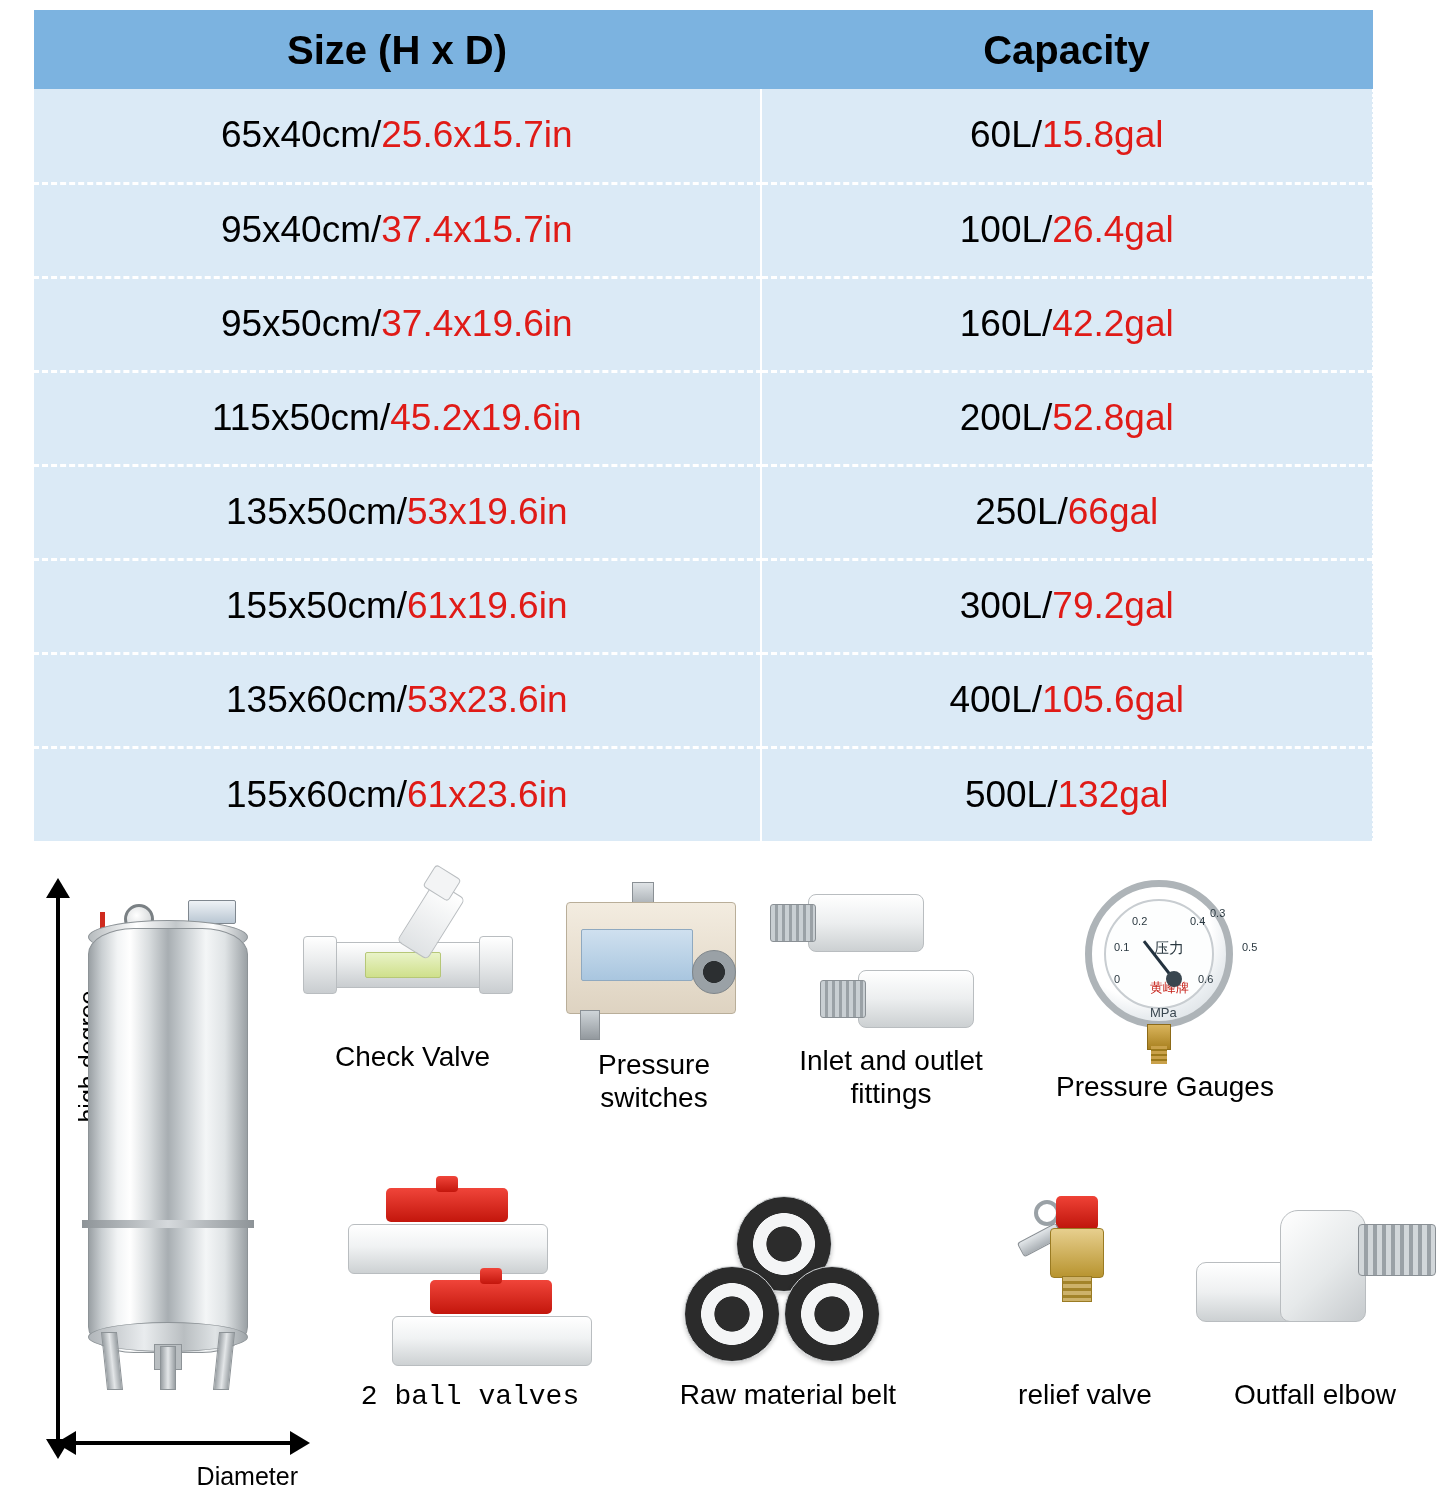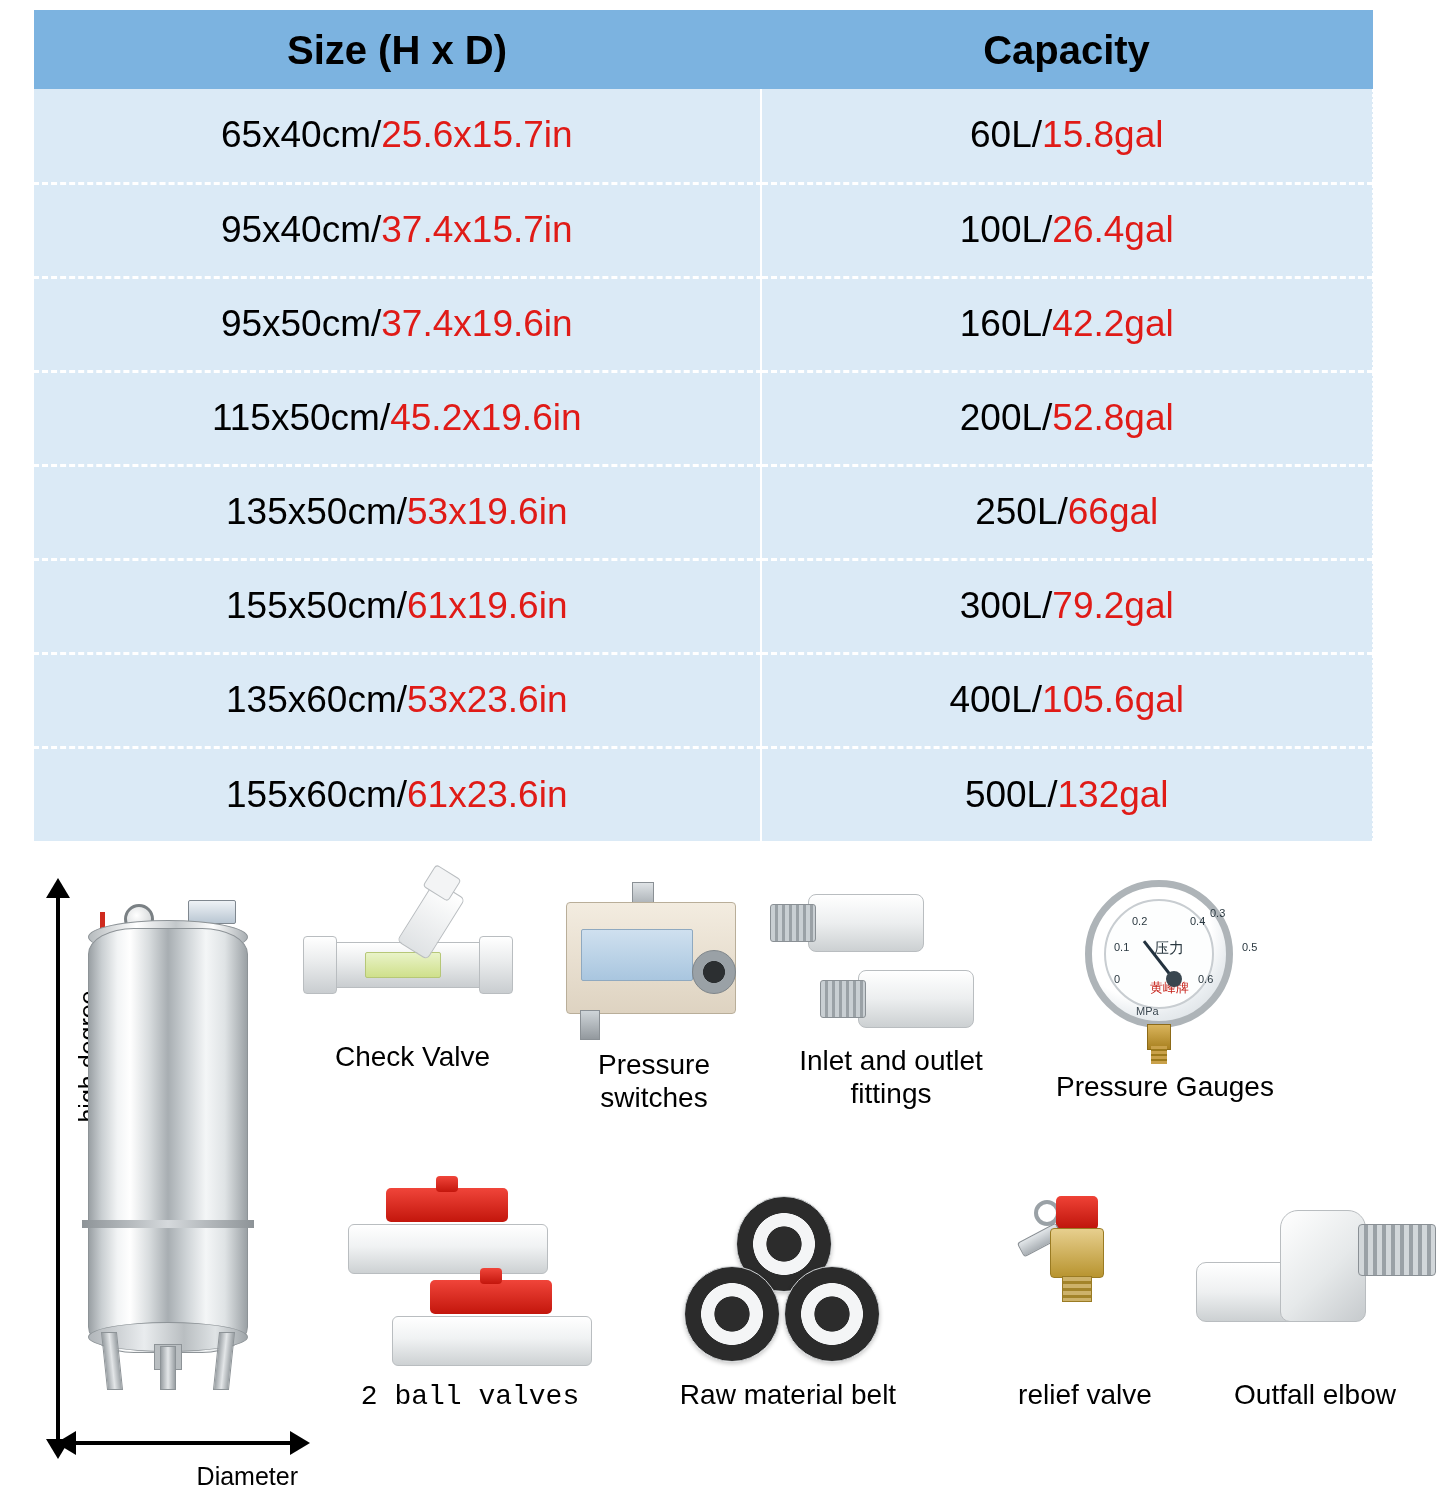--- a/index.html
+++ b/index.html
@@ -332,22 +332,22 @@
   }
   .gauge-cn {
     position: absolute; left: 48px; top: 38px;
     font-size: 15px; color: #2a3840;
   }
   .gauge-red {
     position: absolute; left: 44px; top: 78px;
     font-size: 13px; color: #c61f17;
   }
   .gauge-brand {
-    position: absolute; left: 30px; top: 104px;
-    font-size: 11px; color: #3a4750;
+    position: absolute; left: 44px; top: 104px;
+    font-size: 13px; color: #3a4750;
   }
   .gauge-stem {
     position: absolute; left: 82px; top: 150px;
     width: 24px; height: 26px;
     background: linear-gradient(#d9b45c,#a8801f);
     border: 1px solid #8c6a18;
   }
   .gauge-thread {
     position: absolute; left: 86px; top: 172px;
     width: 16px; height: 18px;

